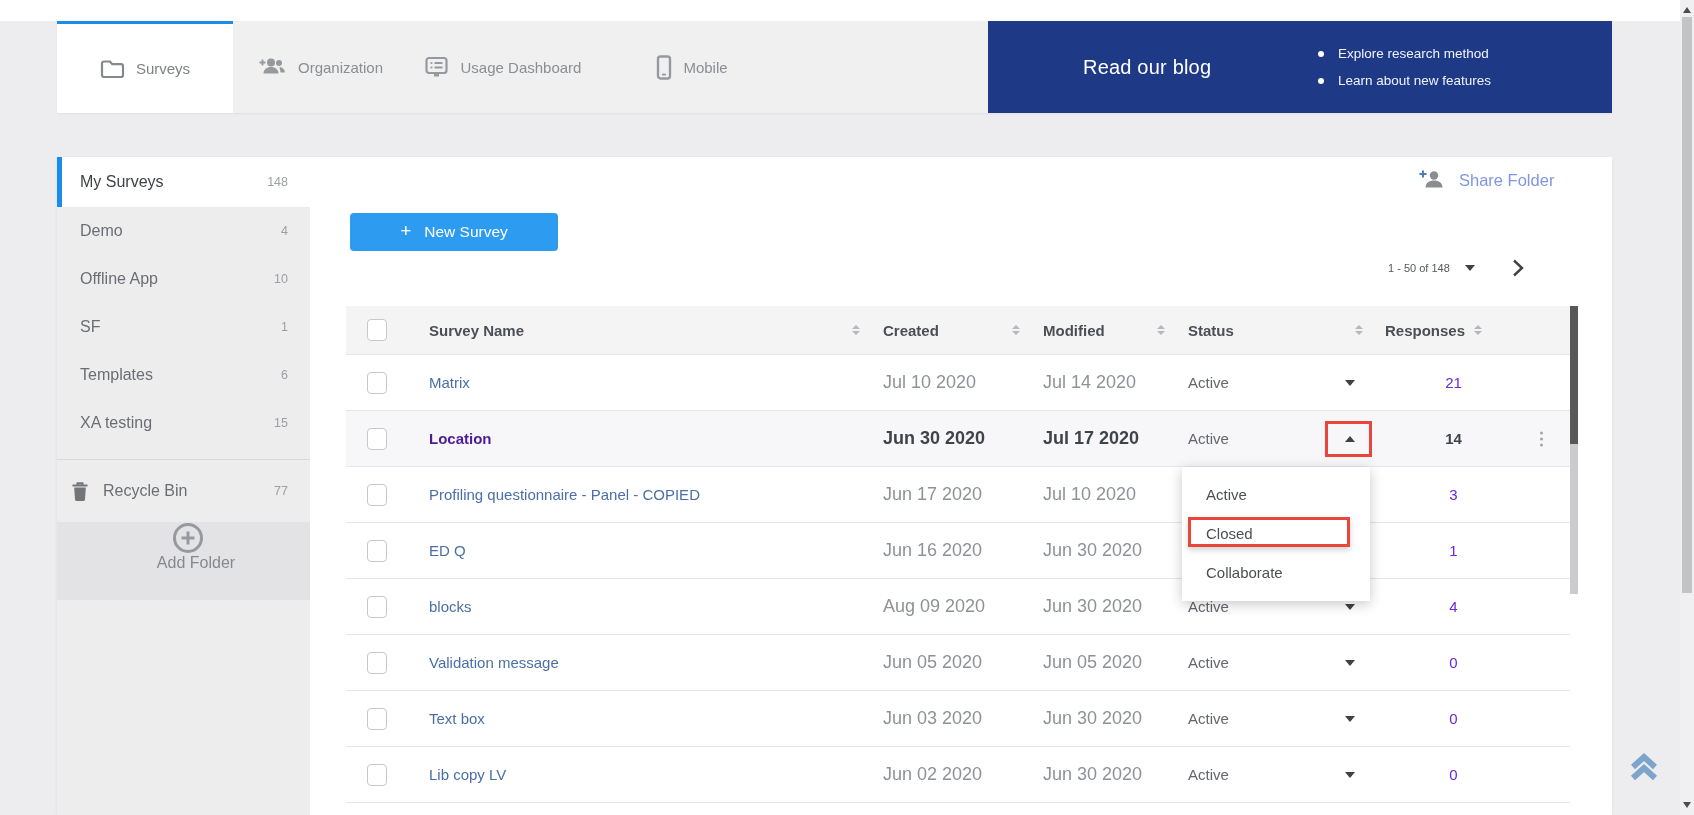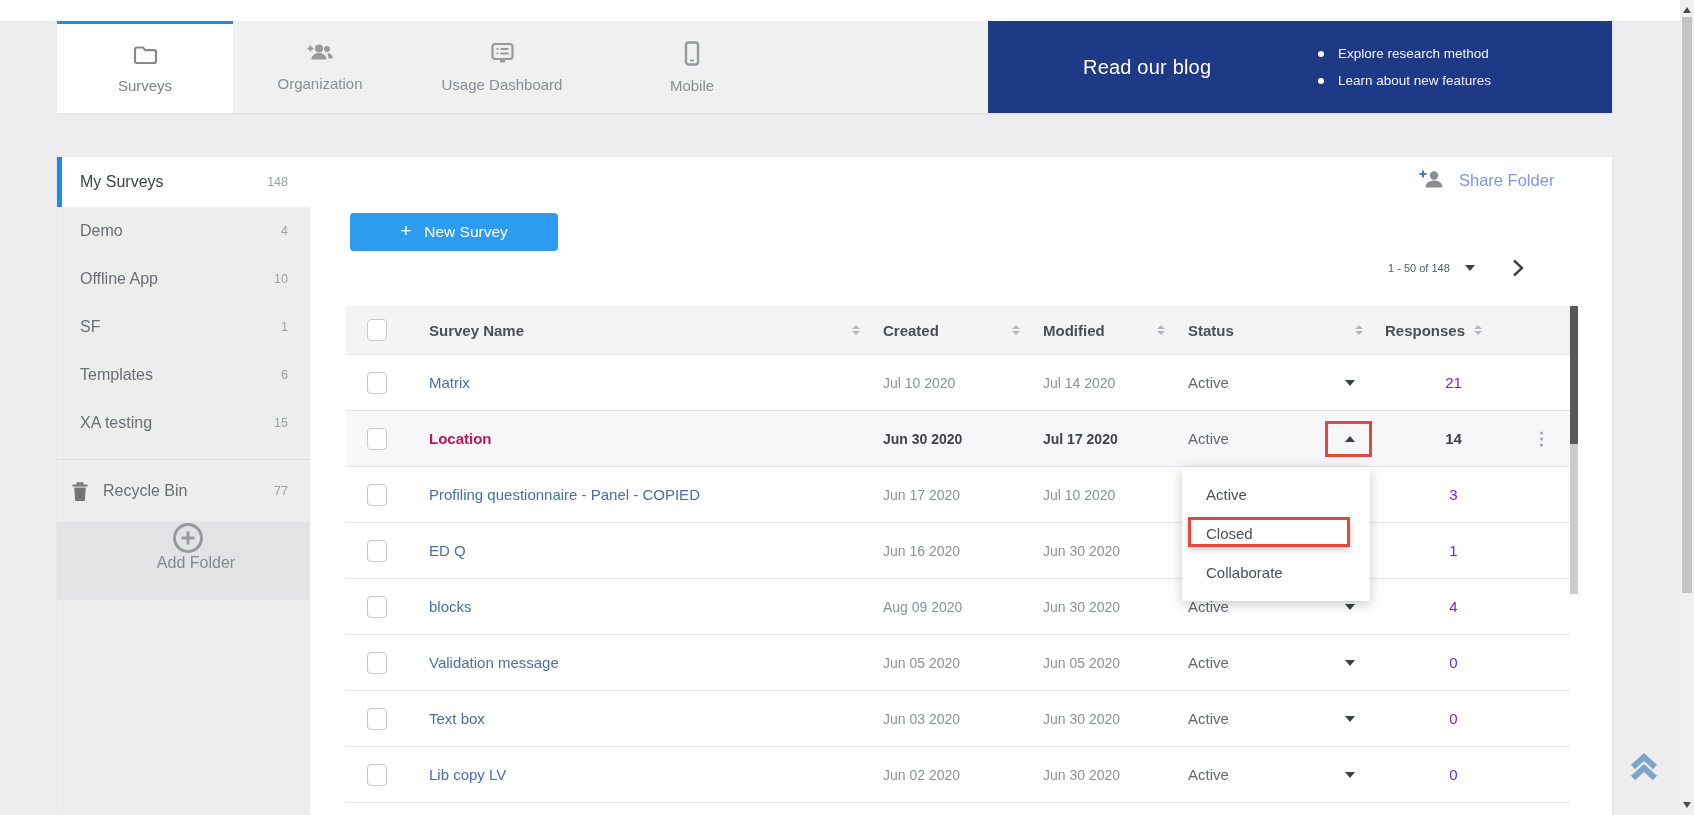--- a/index.html
+++ b/index.html
@@ -11,21 +11,21 @@
     color:#55585e;
   }
   .top-strip { position:absolute; left:0; top:0; width:1680px; height:21px; background:#ffffff; }
 
   
   .navbar {
     position:absolute; left:57px; top:21px; width:1555px; height:92px;
     background:#f0f0f1; display:flex; box-shadow:0 1px 2px rgba(0,0,0,.06);
   }
   .nav-tab {
-    display:flex; flex-direction:column; align-items:center; justify-content:center;
+    display:flex; flex-direction:row; align-items:center; justify-content:center;
     gap:11px; font-size:15px; color:#8b8e93; cursor:pointer;
   }
   .nav-tab.t0 { width:176px; }
   .nav-tab.t1 { width:174px; }
   .nav-tab.t2 { width:190px; }
   .nav-tab.t3 { width:190px; }
   .nav-tab.active { background:#fff; border-top:3px solid #1b8ce8; color:#7e8185; }
   .nav-tab svg { display:block; }
 
   .banner {
@@ -89,22 +89,22 @@
   .trow.thead { height:49px; background:#f4f4f5; border-bottom:1px solid #e5e6e9; }
   .trow.highlight { background:#f7f7f9; }
   .cb { width:20px; height:22px; border:1px solid #c6c8cc; border-radius:4px; background:#fff; margin-left:21px; cursor:pointer; }
   .hcell { display:flex; align-items:center; font-size:15px; font-weight:700; color:#4b4f55; height:100%; }
   .hcell .sort-icon { margin-left:auto; margin-right:8px; }
   .hcell.h-name { padding-left:21px; }
   .hcell.h-created, .hcell.h-modified, .hcell.h-status { padding-left:15px; }
   .hcell.h-resp { padding-left:14px; }
   .hcell.h-resp .sort-icon { margin-left:9px; margin-right:0; }
   .c-name { padding-left:21px; font-size:15px; color:#4a6fa8; cursor:pointer; }
-  .trow.bold .c-name { color:#be185d; font-weight:700; }
-  .c-date { padding-left:15px; font-size:14px; color:#8e9299; }
+  .trow.bold .c-name { color:#4c1d95; font-weight:700; }
+  .c-date { padding-left:15px; font-size:18px; color:#8e9299; }
   .trow.bold .c-date { color:#3f434a; font-weight:700; }
   .c-status { display:flex; align-items:center; padding-left:15px; font-size:15px; color:#63666c; height:100%; }
   .c-status .caret { margin-left:auto; margin-right:16px; cursor:pointer; }
   .c-resp { font-size:15px; color:#6d28d9; text-align:center; padding-right:34px; }
   .trow.bold .c-resp { color:#3f434a; font-weight:700; }
   .kebab { position:absolute; left:1194px; top:50%; transform:translateY(-50%); display:flex; flex-direction:column; gap:3px; cursor:pointer; }
   .kebab i { width:3px; height:3px; border-radius:50%; background:#a0a3a8; }
 
   
   .table-scrollbar { position:absolute; left:1260px; top:149px; width:8px; height:288px; background:#cbcbcd; }

